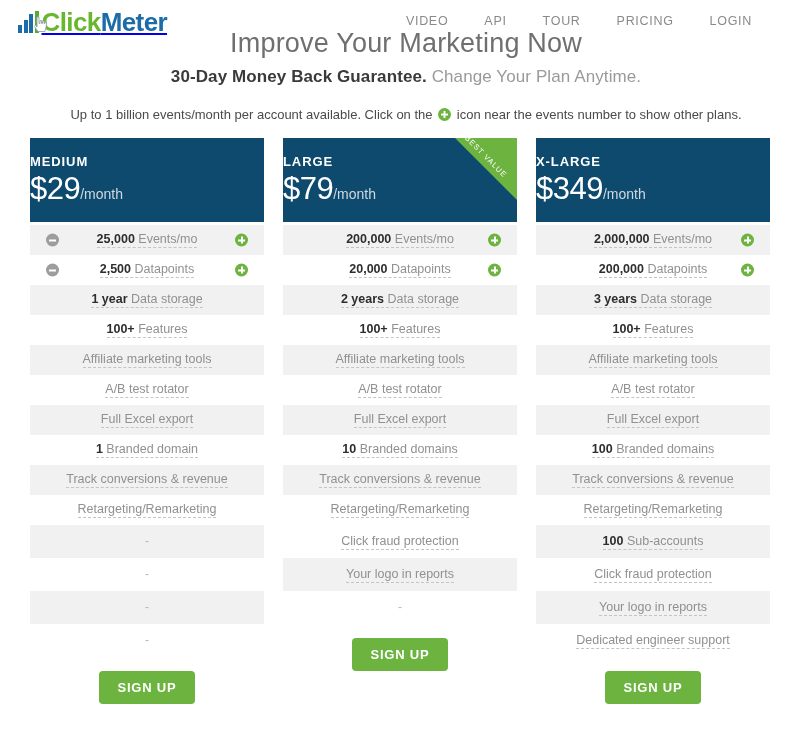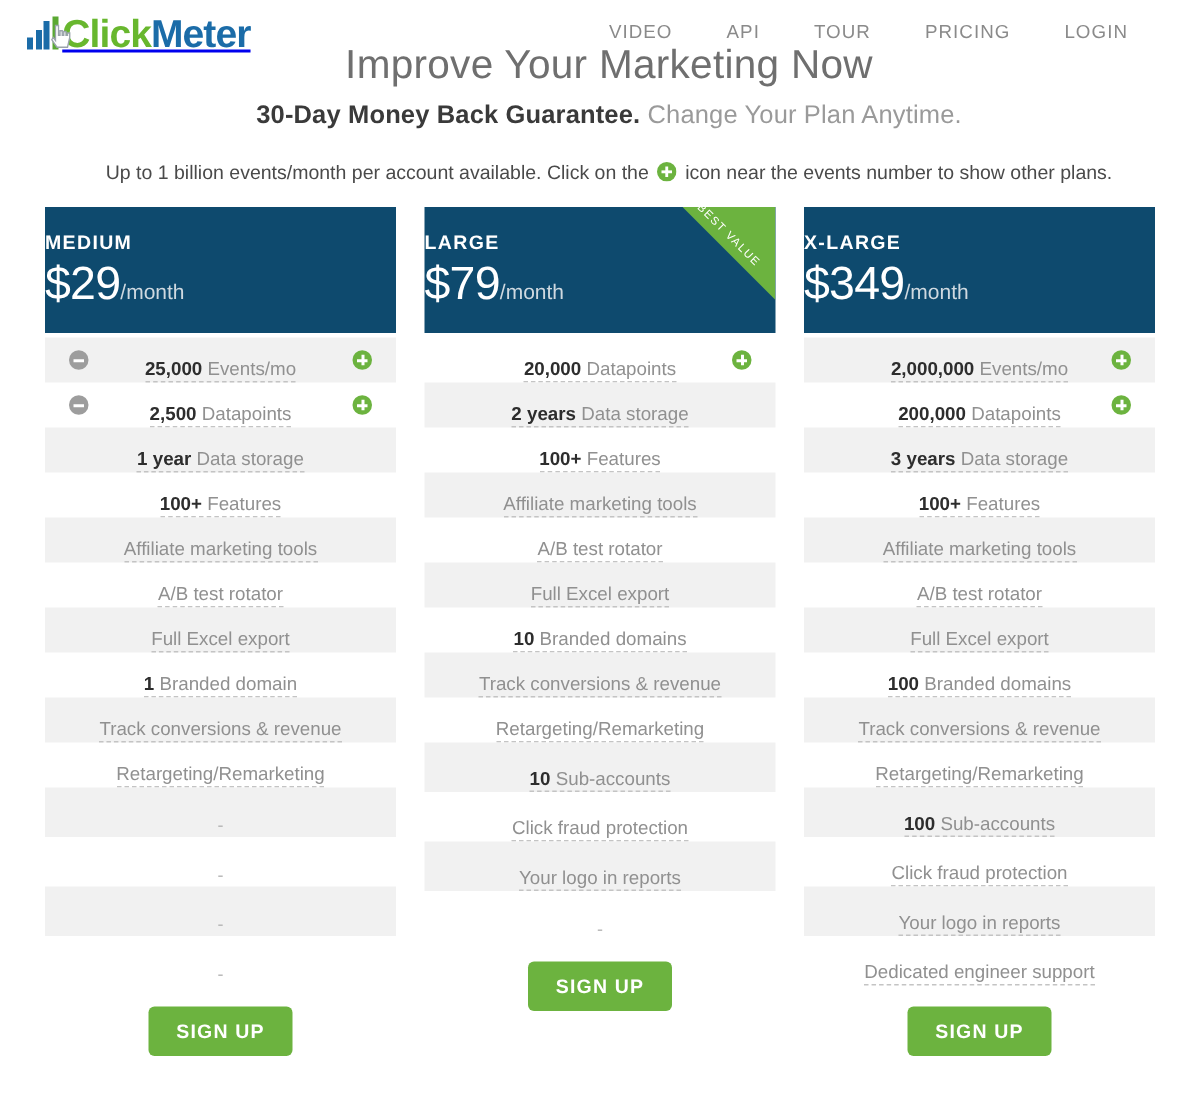--- a/index.html
+++ b/index.html
@@ -81,21 +81,21 @@
   }
   .ribbon-txt {
     position: absolute; top: 14px; right: -4px; width: 70px;
     transform: rotate(45deg); transform-origin: center;
     font-size: 7.5px; color: #ffffff; letter-spacing: 1px; text-align: center;
     font-weight: normal;
   }
 
   .rows { margin-top: 3px; }
   .row {
-    height: 30px; display: flex; align-items: flex-end; justify-content: center;
+    height: 30px; display: flex; align-items: center; justify-content: center;
     position: relative; font-size: 12.5px; color: #909090;
   }
   .row.alt { background: #f1f1f1; }
   .row .lbl { border-bottom: 1px dashed #c4c4c4; padding-bottom: 1px; line-height: 14px; }
   .row .lbl b { color: #2d2d2d; font-weight: bold; }
   .row.dash { color: #b6b6b6; font-size: 12px; }
   .row.dash .lbl { border-bottom: none; }
   .row.tall { height: 33px; }
 
   .ico-minus, .ico-plus {
@@ -225,20 +225,24 @@
       <div class="plan">
         <div class="plan-head">
           <div class="plan-name">LARGE</div>
           <div class="plan-price"><span class="amt">$79</span><span class="per">/month</span></div>
           <div class="ribbon">
             <div class="ribbon-tri"></div>
             <div class="ribbon-txt">BEST VALUE</div>
           </div>
         </div>
         <div class="rows">
+          <div class="row alt">
+            <span class="lbl"><b>200,000</b> <span>Events/mo</span></span>
+            <span class="ico-plus"></span>
+          </div>
           <div class="row">
             <span class="lbl"><b>20,000</b> <span>Datapoints</span></span>
             <span class="ico-plus"></span>
           </div>
           <div class="row alt">
             <span class="lbl"><b>2 years</b> <span>Data storage</span></span>
           </div>
           <div class="row">
             <span class="lbl"><b>100+</b> <span>Features</span></span>
           </div>
@@ -252,23 +256,20 @@
             <span class="lbl"><span>Full Excel export</span></span>
           </div>
           <div class="row">
             <span class="lbl"><b>10</b> <span>Branded domains</span></span>
           </div>
           <div class="row alt">
             <span class="lbl"><span>Track conversions &amp; revenue</span></span>
           </div>
           <div class="row">
             <span class="lbl"><span>Retargeting/Remarketing</span></span>
-          </div>
-          <div class="row alt tall">
-            <span class="lbl"><b>10</b> <span>Sub-accounts</span></span>
           </div>
           <div class="row tall">
             <span class="lbl"><span>Click fraud protection</span></span>
           </div>
           <div class="row alt tall">
             <span class="lbl"><span>Your logo in reports</span></span>
           </div>
           <div class="row dash tall">
             <span class="lbl">-</span>
           </div>

